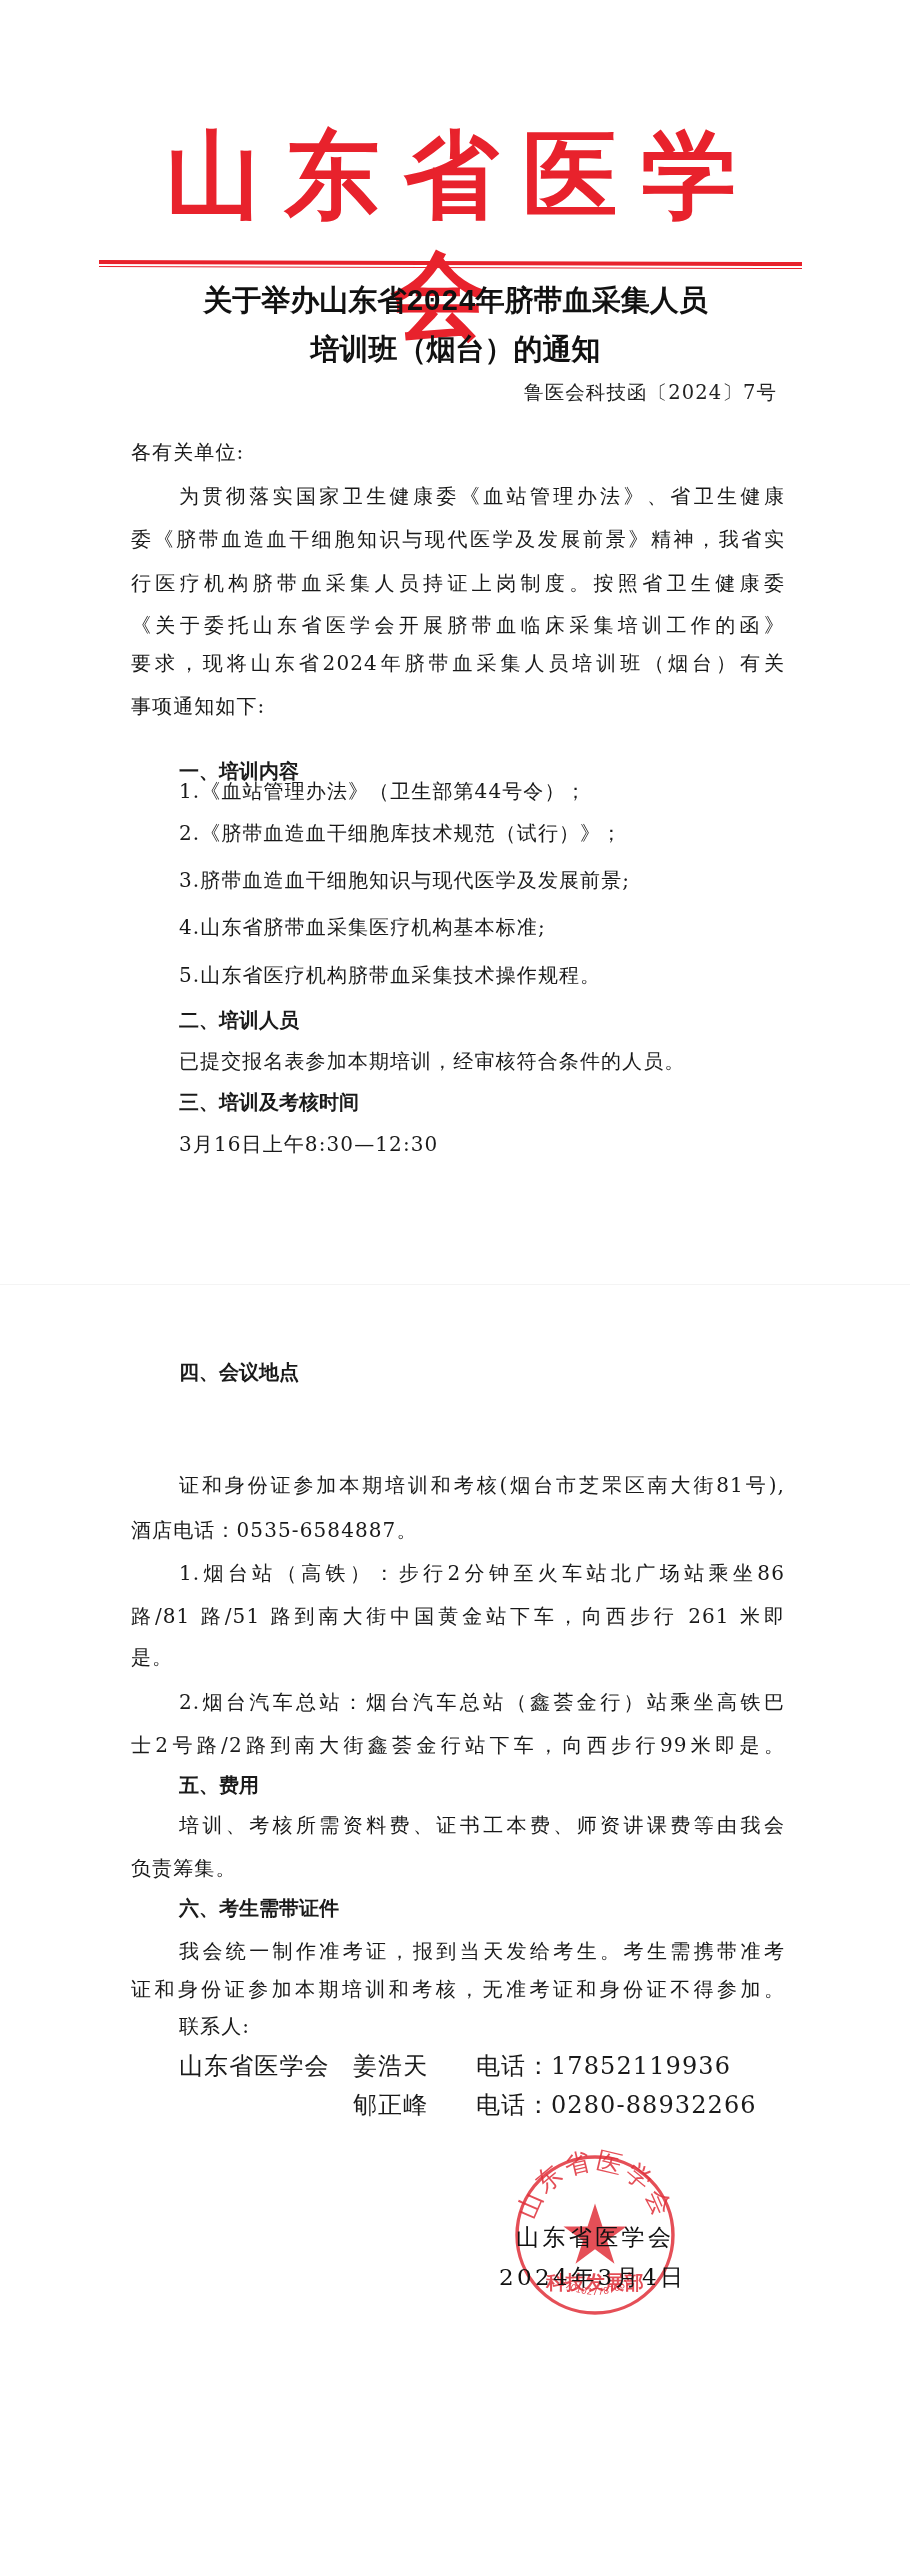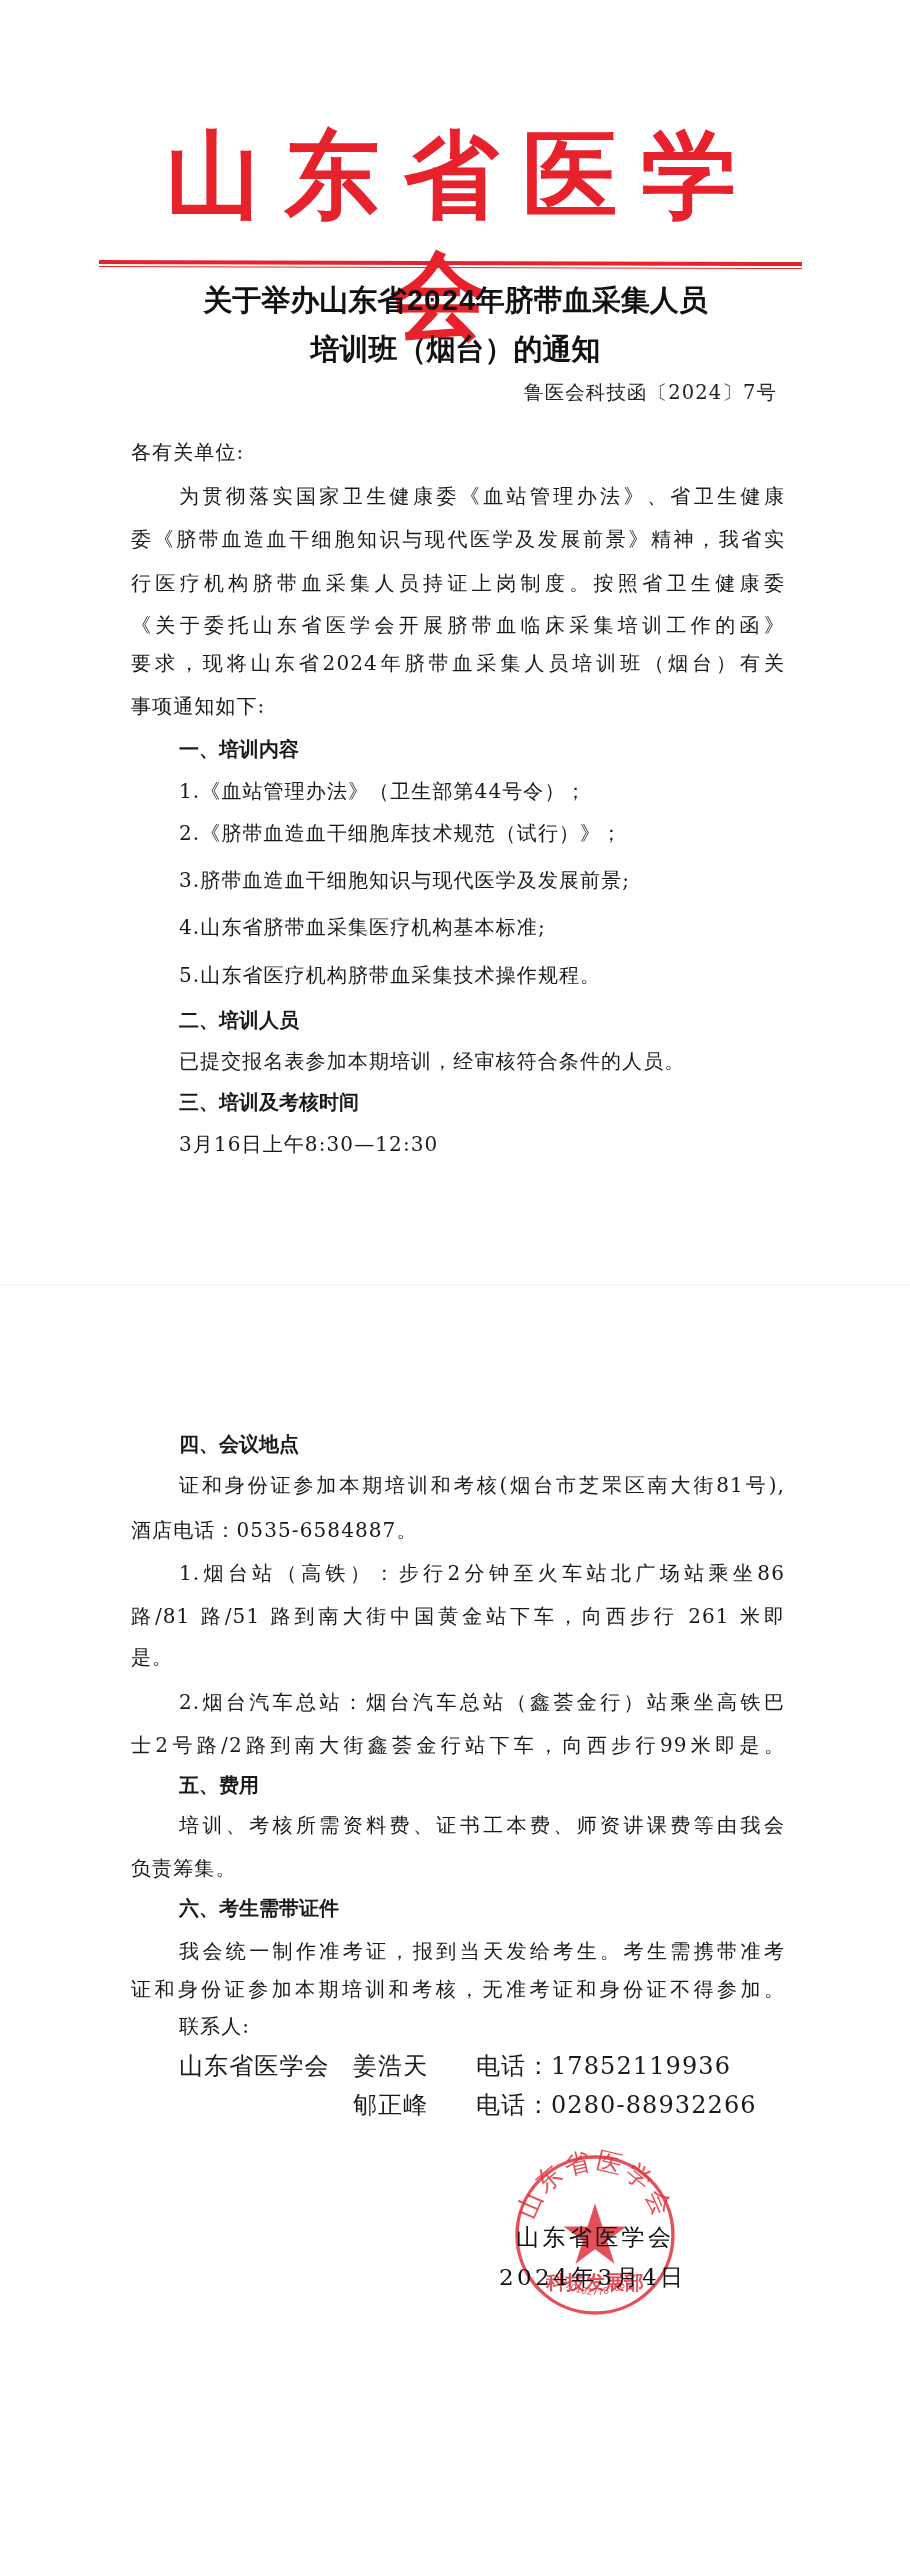--- a/index.html
+++ b/index.html
@@ -69,34 +69,34 @@
 
 <div class="line" style="top:437px">各有关单位:</div>
 
 <div class="line indent justify ind" style="top:481px">为贯彻落实国家卫生健康委《血站管理办法》、省卫生健康</div>
 <div class="line justify" style="top:524px">委《脐带血造血干细胞知识与现代医学及发展前景》精神，我省实</div>
 <div class="line justify" style="top:568px">行医疗机构脐带血采集人员持证上岗制度。按照省卫生健康委</div>
 <div class="line justify" style="top:610px">《关于委托山东省医学会开展脐带血临床采集培训工作的函》</div>
 <div class="line justify" style="top:648px">要求，现将山东省2024年脐带血采集人员培训班（烟台）有关</div>
 <div class="line" style="top:691px">事项通知如下:</div>
 
-<div class="line indent heading" style="top:734px">一、培训内容</div>
+<div class="line indent heading" style="top:756px">一、培训内容</div>
 <div class="line indent" style="top:776px">1.《血站管理办法》（卫生部第44号令）；</div>
 <div class="line indent" style="top:818px">2.《脐带血造血干细胞库技术规范（试行）》；</div>
 <div class="line indent" style="top:865px">3.脐带血造血干细胞知识与现代医学及发展前景;</div>
 <div class="line indent" style="top:912px">4.山东省脐带血采集医疗机构基本标准;</div>
 <div class="line indent" style="top:960px">5.山东省医疗机构脐带血采集技术操作规程。</div>
 
 <div class="line indent heading" style="top:1005px">二、培训人员</div>
 <div class="line indent" style="top:1046px">已提交报名表参加本期培训，经审核符合条件的人员。</div>
 
 <div class="line indent heading" style="top:1087px">三、培训及考核时间</div>
 <div class="line indent" style="top:1129px">3月16日上午8:30—12:30</div>
 
-<div class="line indent heading" style="top:1429px">四、会议地点</div>
+<div class="line indent heading" style="top:1357px">四、会议地点</div>
 <div class="line indent justify ind" style="top:1470px">证和身份证参加本期培训和考核(烟台市芝罘区南大街81号),</div>
 <div class="line" style="top:1515px">酒店电话：0535-6584887。</div>
 <div class="line indent justify ind" style="top:1558px">1.烟台站（高铁）：步行2分钟至火车站北广场站乘坐86</div>
 <div class="line justify" style="top:1601px">路/81 路/51 路到南大街中国黄金站下车，向西步行 261 米即</div>
 <div class="line" style="top:1642px">是。</div>
 <div class="line indent justify ind" style="top:1687px">2.烟台汽车总站：烟台汽车总站（鑫荟金行）站乘坐高铁巴</div>
 <div class="line justify" style="top:1730px">士2号路/2路到南大街鑫荟金行站下车，向西步行99米即是。</div>
 
 <div class="line indent heading" style="top:1770px">五、费用</div>
 <div class="line indent justify ind" style="top:1810px">培训、考核所需资料费、证书工本费、师资讲课费等由我会</div>

